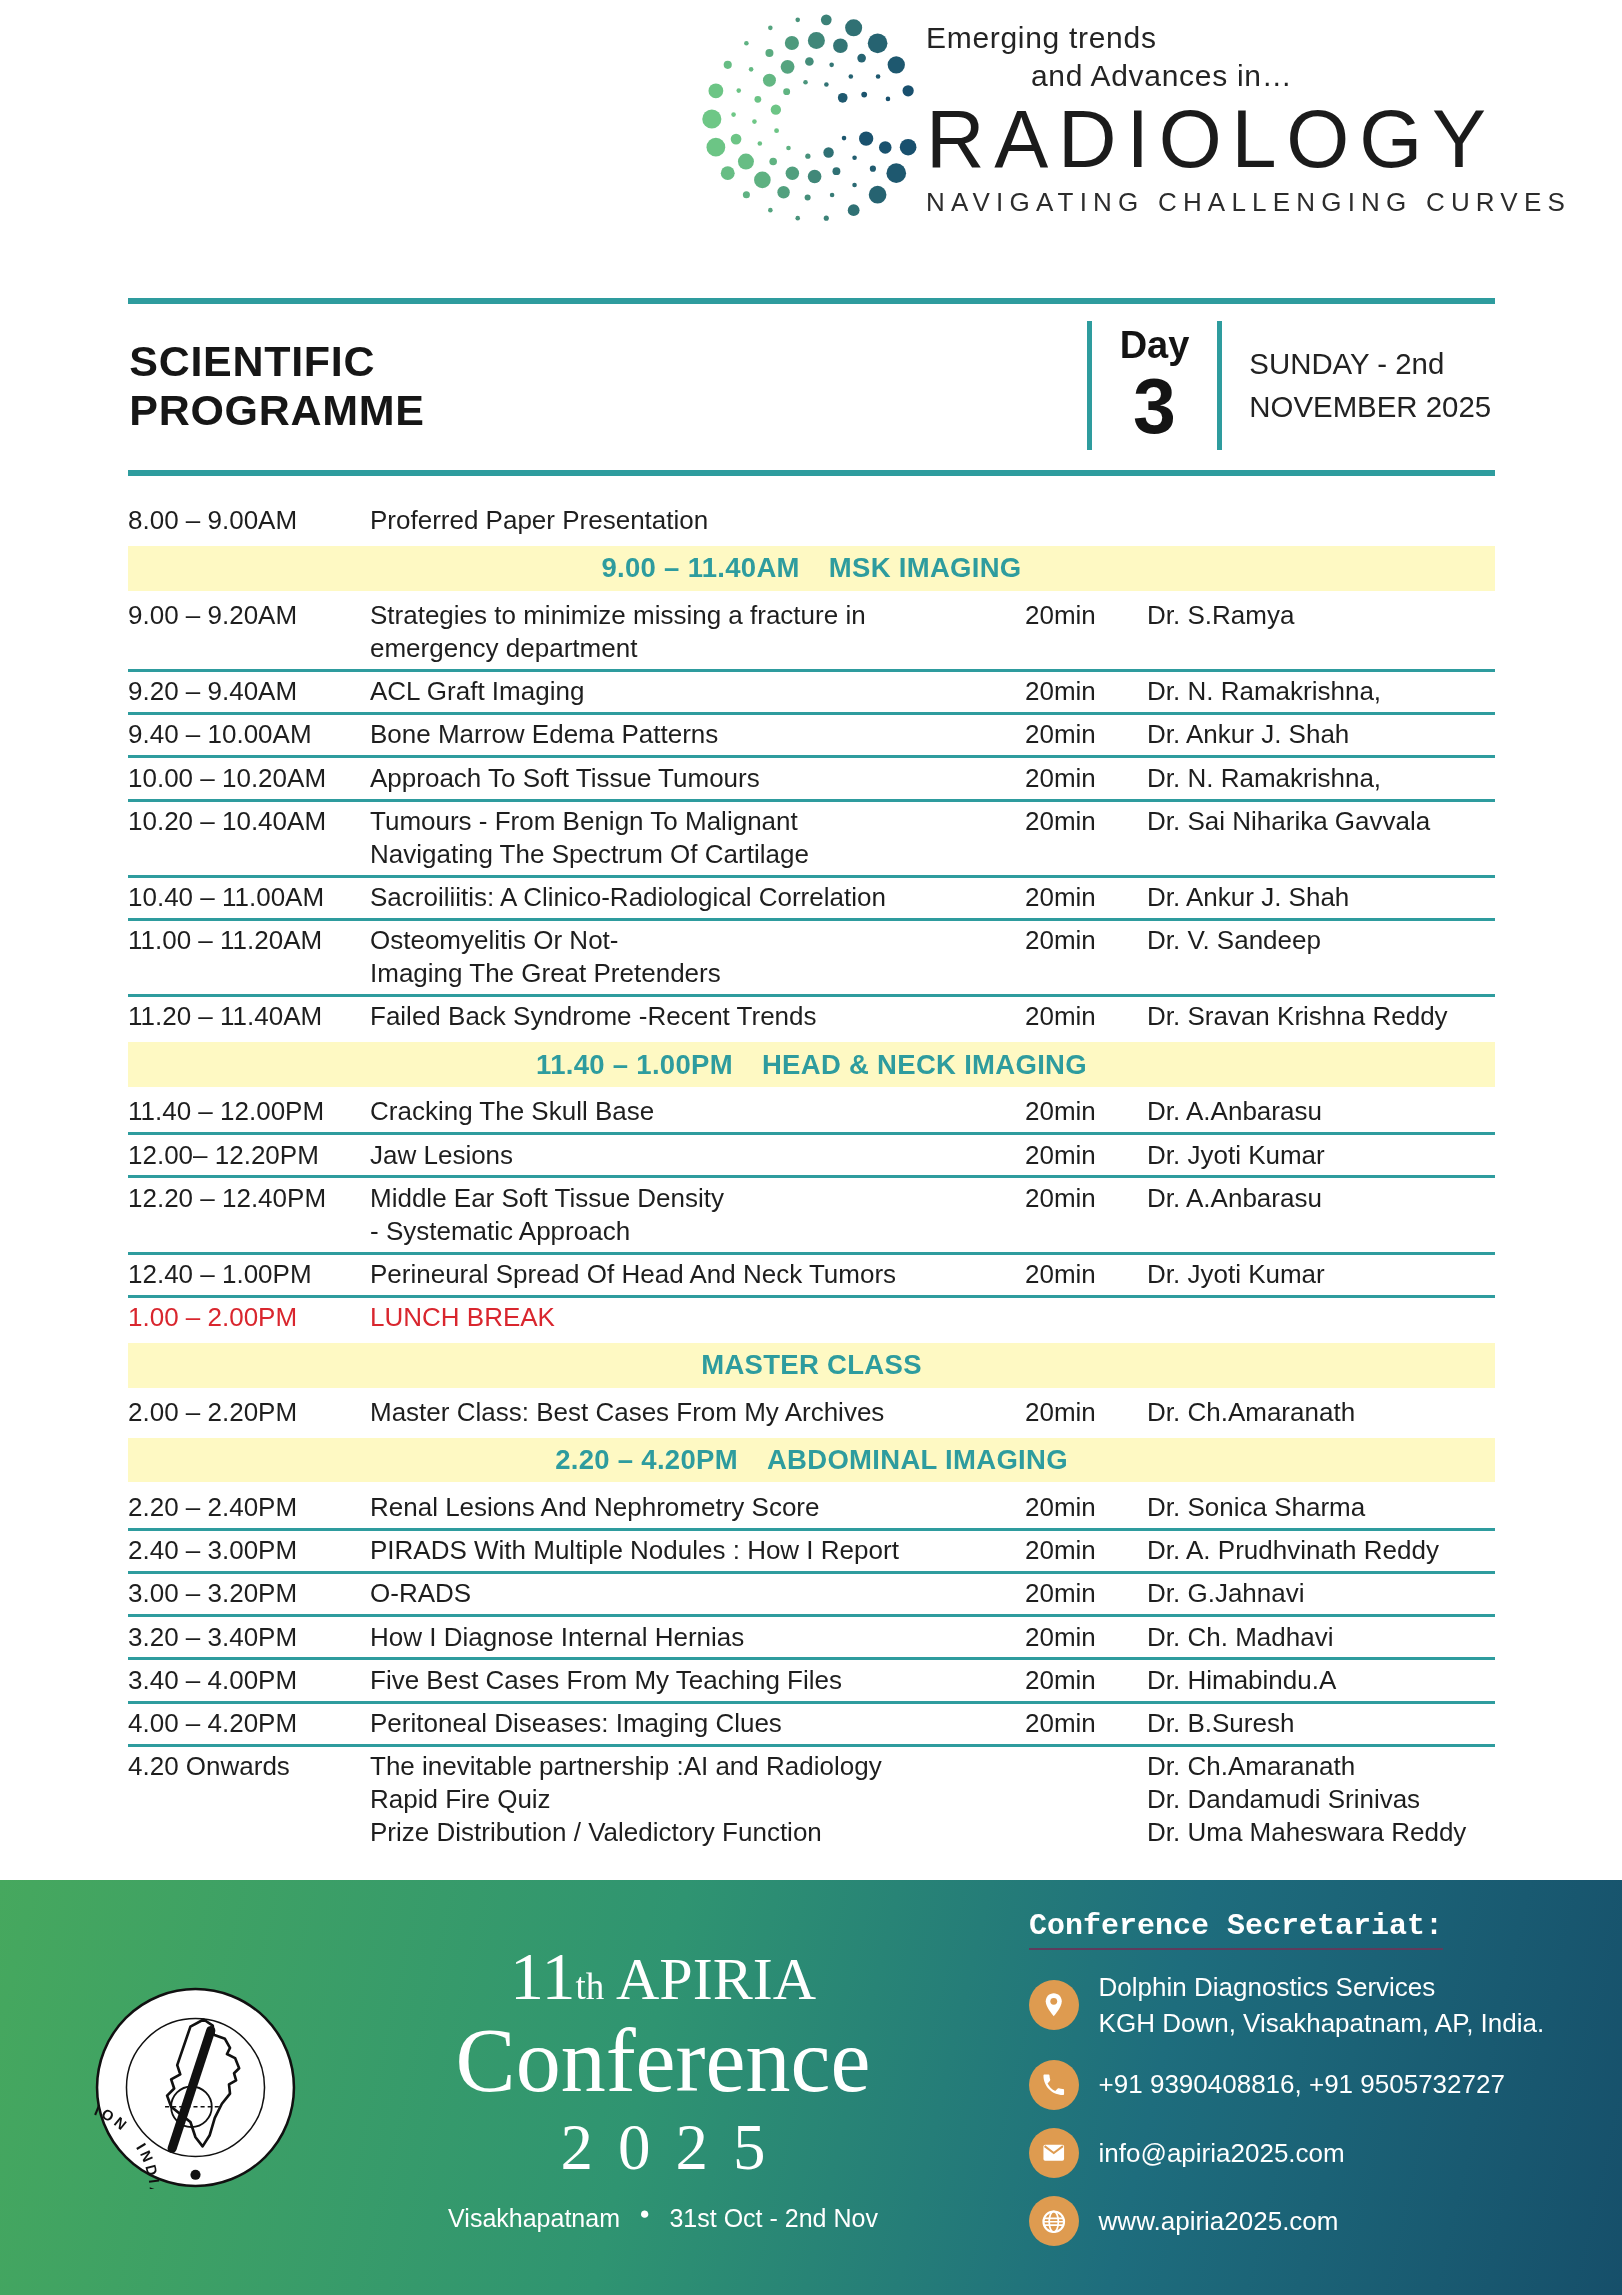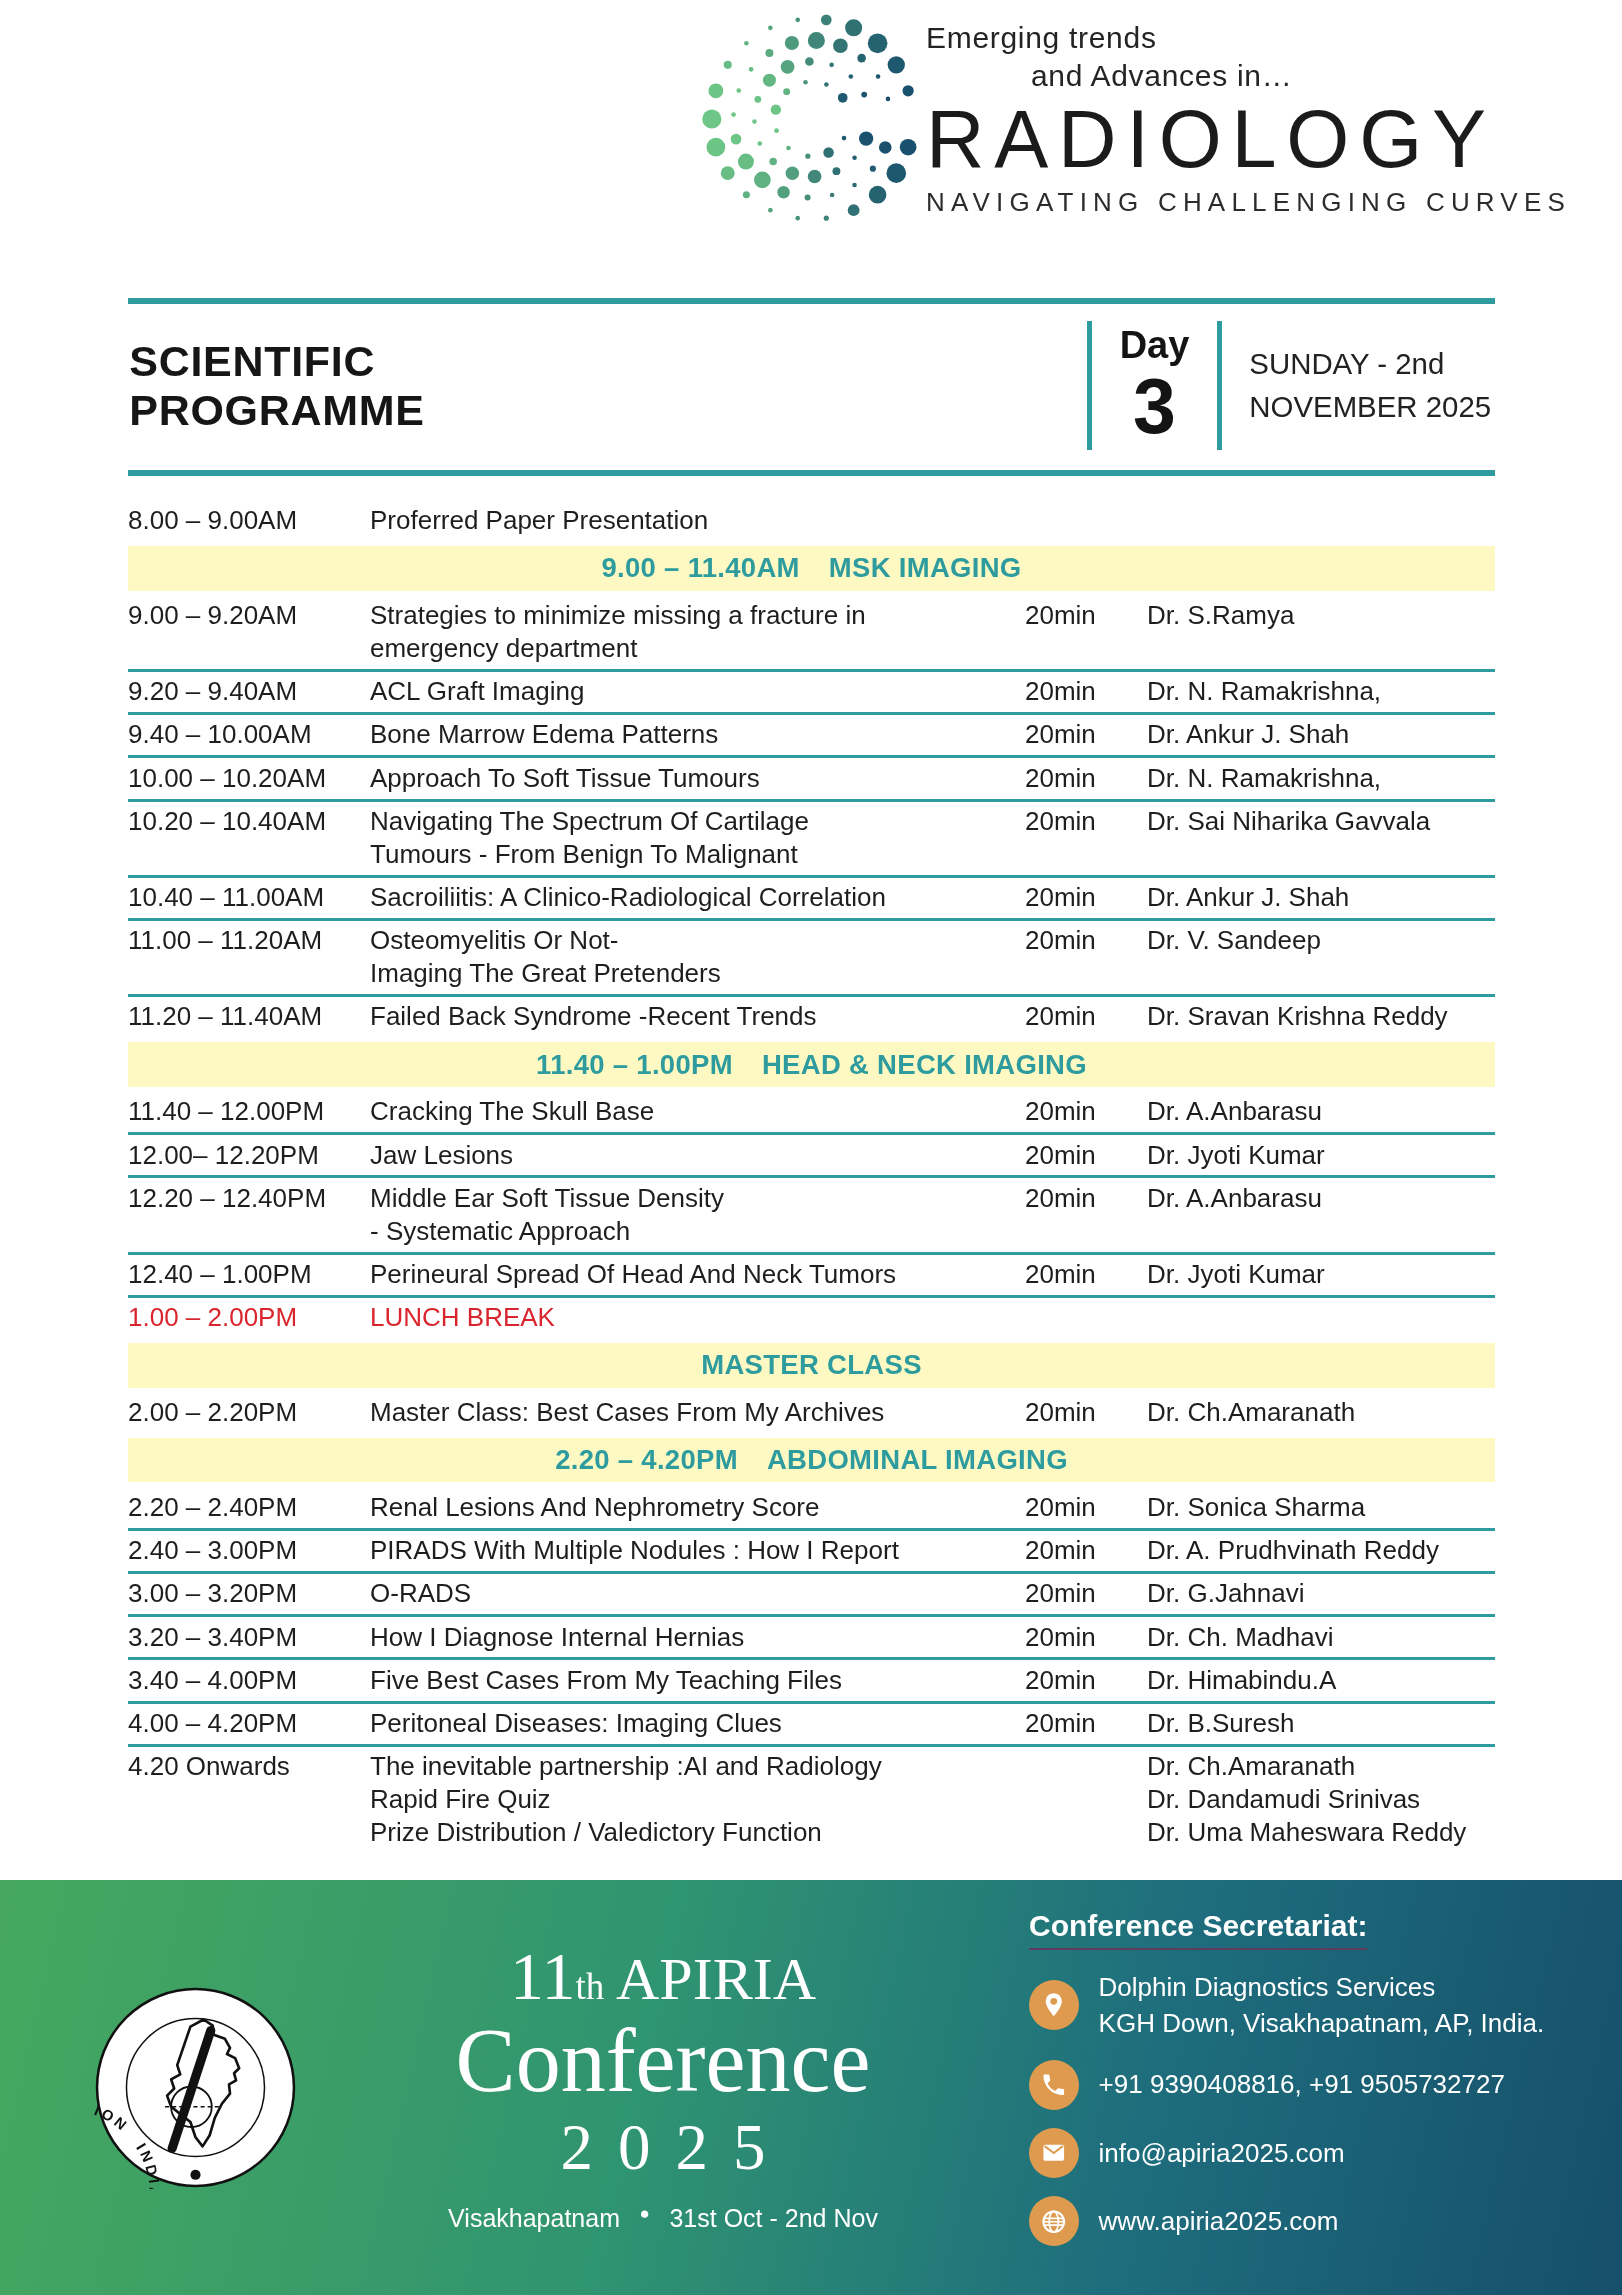--- a/index.html
+++ b/index.html
@@ -47,21 +47,21 @@
   .conf-center{flex:1 1 auto;text-align:center;}
   .conf-line1{font-family:"Liberation Serif",serif;font-size:60px;line-height:1;}
   .conf-line1 .num{font-size:68px;}
   .conf-line1 .suffix{font-size:37px;}
   .conf-name{font-family:Liberation Serif, serif;font-size:90px;line-height:1.05;margin-top:3.9px;text-align:center;}
   .conf-year{font-family:"Liberation Serif",serif;font-size:65px;letter-spacing:25px;padding-left:25px;margin-top:1.3px;}
   .conf-loc{font-size:25px;margin-top:19.6px;display:flex;justify-content:center;gap:19.6px;}
   .loc-dot{font-size:17px;}
   .secretariat{flex:none;width:531px;align-self:center;margin-top:-19.6px;}
   .sec-heading{font-size:30px;font-weight:bold;display:inline-block;border-bottom:2.6px solid #5d3c5d;
-               padding-bottom:5.2px;}
+               padding-bottom:5.2px;font-family:Liberation Mono, monospace;}
   .contact{display:flex;align-items:center;gap:19.6px;margin-top:18.3px;}
   .cicon{width:50px;height:50px;border-radius:50%;background:#DE9B50;display:flex;align-items:center;
          justify-content:center;flex:none;}
   .ctext{font-size:26px;line-height:1.4;}
 </style>
 </head>
 <body>
 
 <div class="page">
 
@@ -231,22 +231,22 @@
         </div>
         <div class="col-speaker">
           <div>Dr. N. Ramakrishna,</div>
         </div>
       </div>
       <div class="row-session with-divider">
         <div class="col-time">
           <div>10.20 – 10.40AM</div>
         </div>
         <div class="col-title">
+          <div>Tumours - From Benign To Malignant</div>
           <div>Navigating The Spectrum Of Cartilage</div>
-          <div>Tumours - From Benign To Malignant</div>
         </div>
         <div class="col-dur">
           <div>20min</div>
         </div>
         <div class="col-speaker">
           <div>Dr. Sai Niharika Gavvala</div>
         </div>
       </div>
       <div class="row-session with-divider">
         <div class="col-time">

